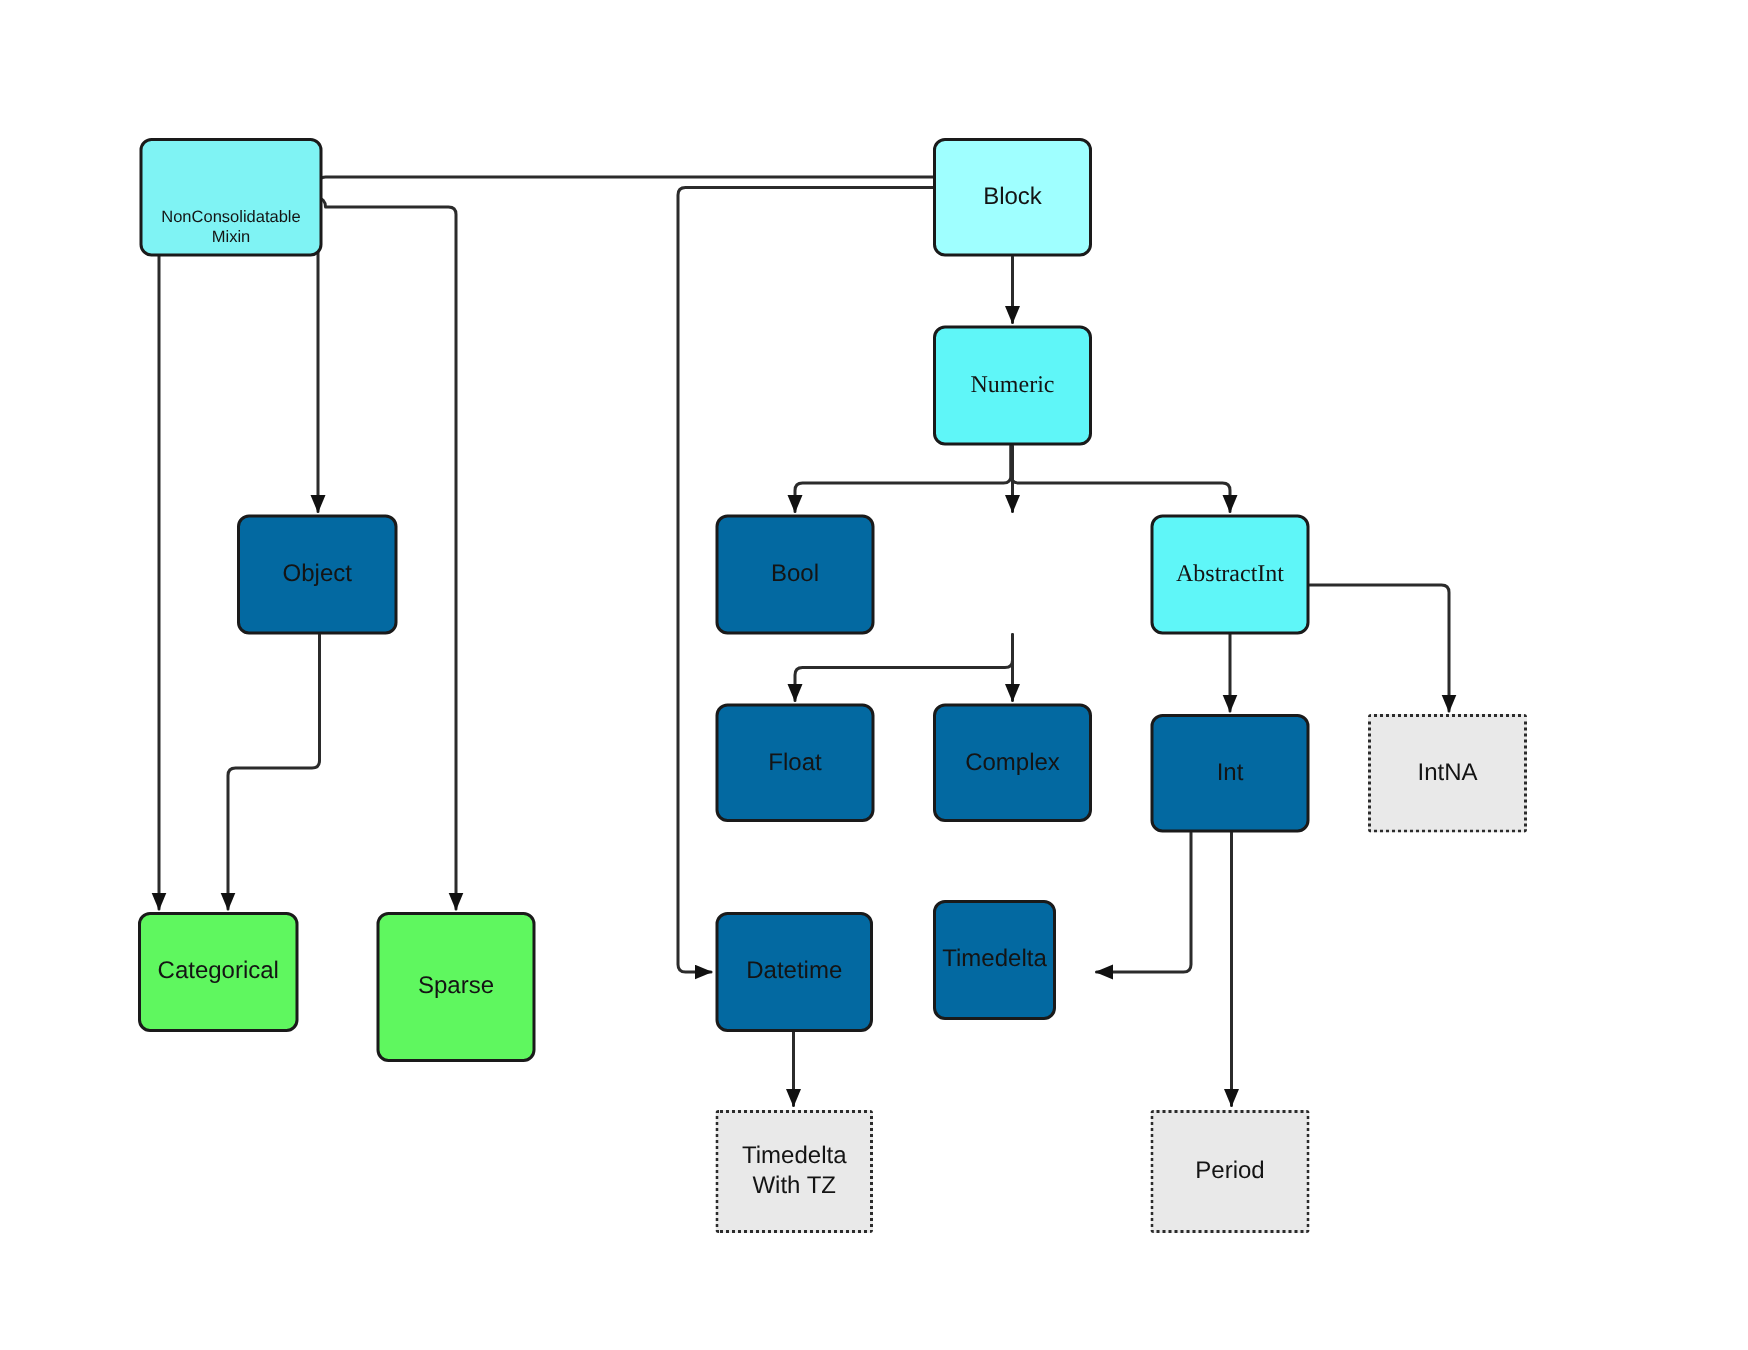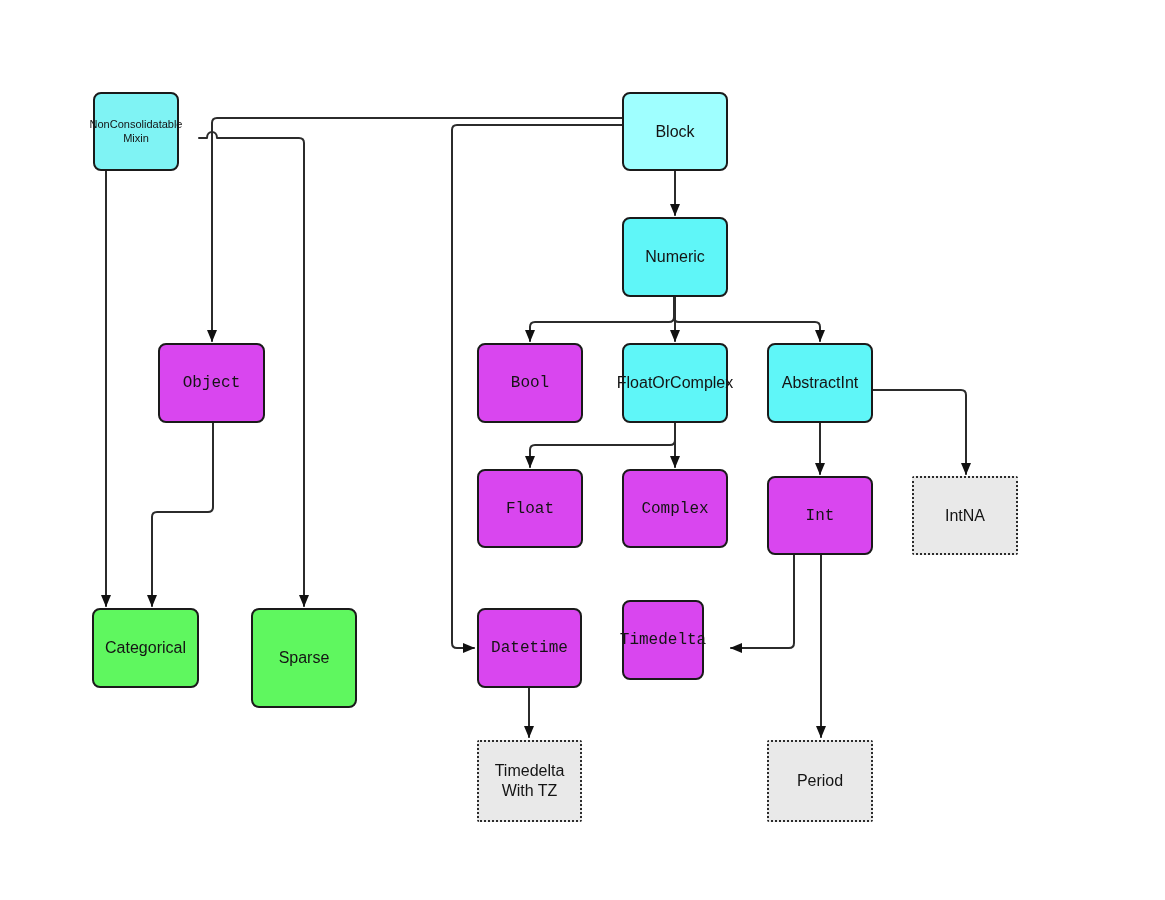--- a/index.html
+++ b/index.html
@@ -31,23 +31,23 @@
     justify-content: center;
     text-align: center;
     font-size: 16px;
     color: #141414;
     line-height: 1.25;
     z-index: 1;
     padding: 3px;
   }
   .node span { display: block; }
   .n-cyan-light { background: #9FFFFF; }
-  .n-cyan      { background: #5FF6F8; }
+  .n-cyan      { background: #5FF6F8; font-family: Liberation Serif, serif; }
   .n-cyan-mixin{ background: #7FF3F4; }
-  .n-yellow    { background: #d946ef; font-family: Liberation Mono, monospace; }
+  .n-yellow    { background: #0369a1; }
   .n-green     { background: #5FF75F; }
   .n-gray {
     background: #E9E9E9;
     border: 2px dotted #2B2B2B;
     border-radius: 2px;
   }
   .small { font-size: 11px; }
 </style>
 </head>
 <body>
@@ -73,43 +73,40 @@
       <path d="M622,125 L457,125 Q452,125 452,130 L452,643 Q452,648 457,648 L474,648" marker-end="url(#arr)"></path>
       <path d="M199,138 L207,138 C207,130 217,130 217,138 L299,138 Q304,138 304,143 L304,606" marker-end="url(#arr)"></path>
       <path d="M106,171 L106,606" marker-end="url(#arr)"></path>
       <path d="M213,423 L213,507 Q213,512 208,512 L157,512 Q152,512 152,517 L152,606" marker-end="url(#arr)"></path>
       <path d="M794,555 L794,643 Q794,648 789,648 L731,648" marker-end="url(#arr)"></path>
       <path d="M821,555 L821,737" marker-end="url(#arr)"></path>
       <path d="M529,688 L529,737" marker-end="url(#arr)"></path>
     </g>
   </svg>
 
-  <div class="node n-cyan-mixin small" style="left:93px;top:92px;width:86px;height:79px;">
+  <div class="node n-cyan-mixin small" style="left:93px;top:92px;width:122px;height:79px;align-items:flex-end;">
     <span>NonConsolidatable Mixin</span>
   </div>
 
   <div class="node n-cyan-light" style="left:622px;top:92px;width:106px;height:79px;">
     <span>Block</span>
   </div>
 
   <div class="node n-cyan" style="left:622px;top:217px;width:106px;height:80px;">
     <span>Numeric</span>
   </div>
 
   <div class="node n-yellow" style="left:158px;top:343px;width:107px;height:80px;">
     <span>Object</span>
   </div>
 
   <div class="node n-yellow" style="left:477px;top:343px;width:106px;height:80px;">
     <span>Bool</span>
   </div>
 
-  <div class="node n-cyan" style="left:622px;top:343px;width:106px;height:80px;">
-    <span>FloatOrComplex</span>
-  </div>
 
   <div class="node n-cyan" style="left:767px;top:343px;width:106px;height:80px;justify-content:center;">
     <span>AbstractInt</span>
   </div>
 
   <div class="node n-yellow" style="left:477px;top:469px;width:106px;height:79px;">
     <span>Float</span>
   </div>
 
   <div class="node n-yellow" style="left:622px;top:469px;width:106px;height:79px;">

